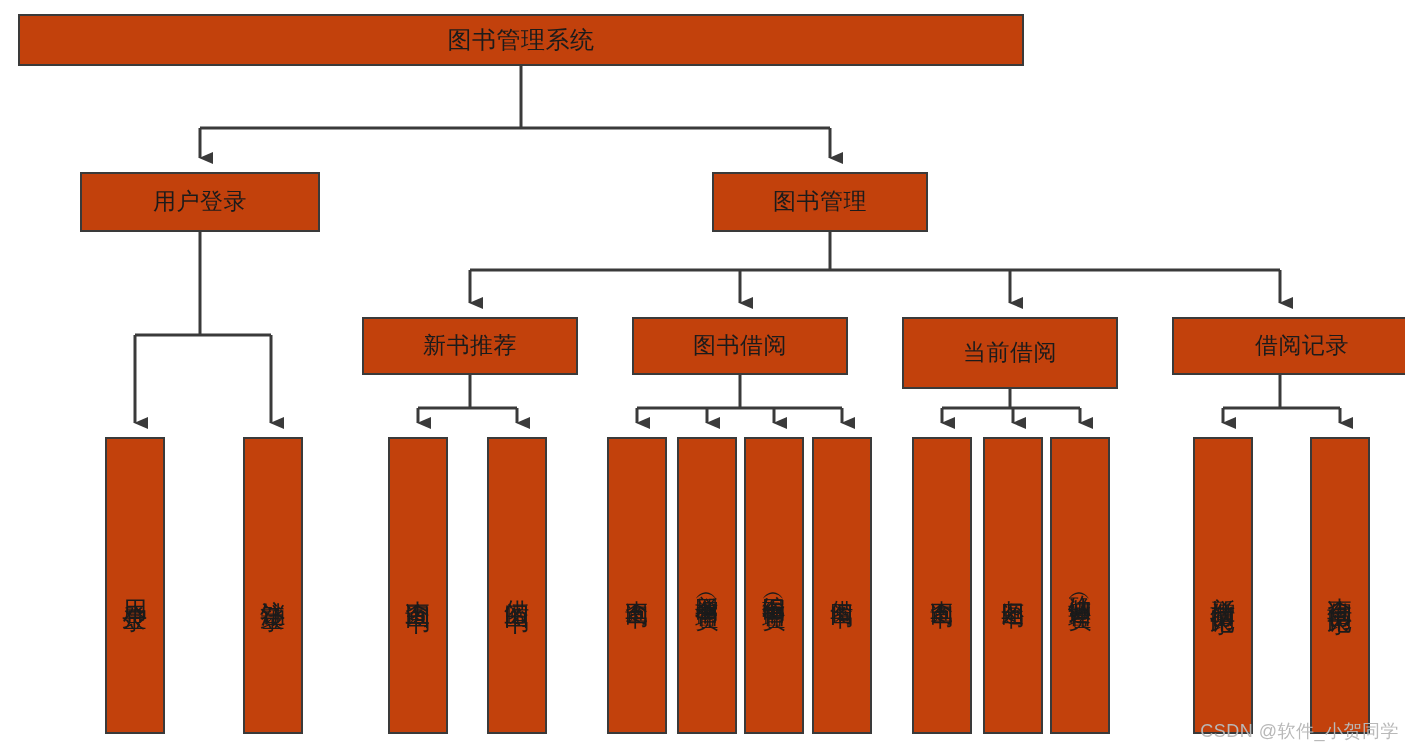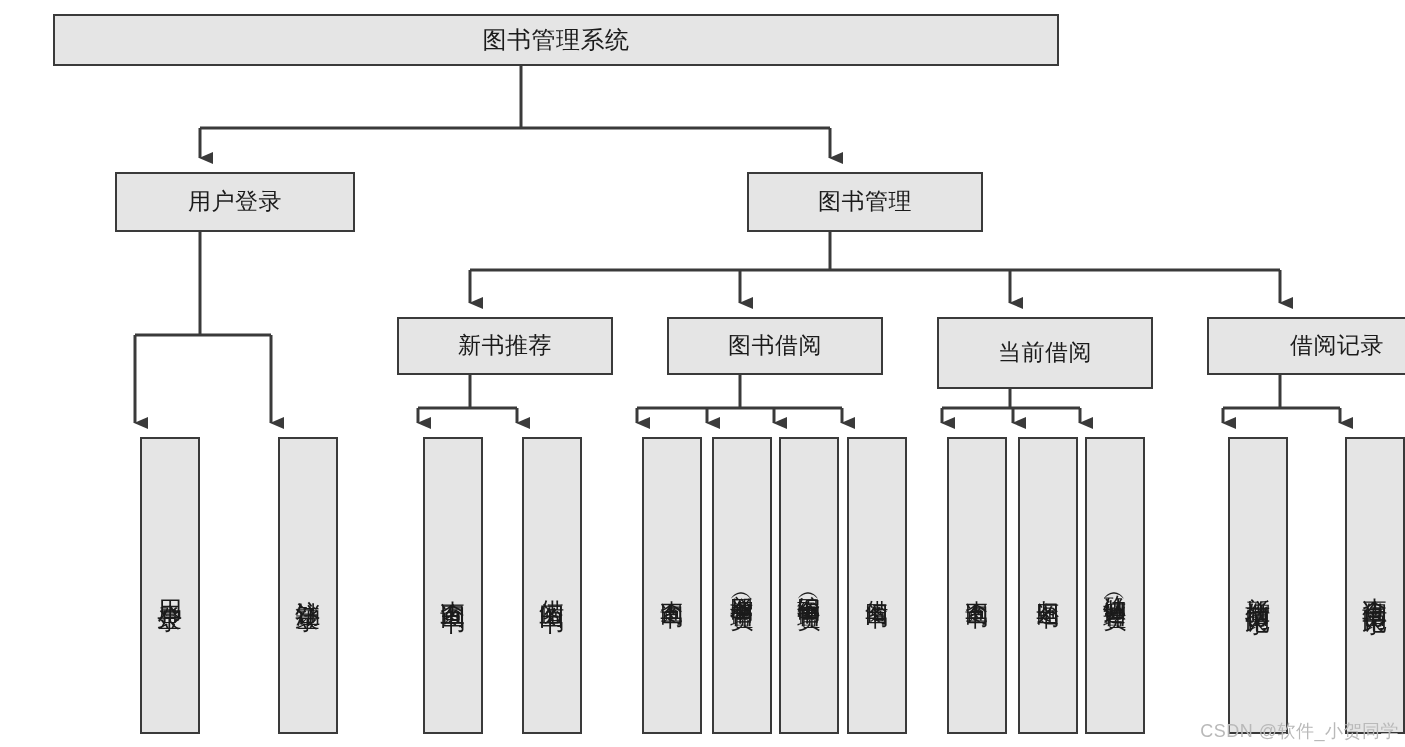--- a/index.html
+++ b/index.html
@@ -19,27 +19,26 @@
   svg.edges{
     position:absolute;
     left:0; top:0;
     width:1405px;
     height:747px;
     pointer-events:none;
   }
   .node{
     position:absolute;
     box-sizing:border-box;
-    background:#e5e5e5;
+    background:#c2410c;
     border:2.5px solid #3a3a3a;
     display:flex;
     align-items:center;
     justify-content:center;
     overflow:hidden;
-    margin-left:35px;
   }
   .node .label{
     display:block;
     text-align:center;
     color:#1b1b1b;
     letter-spacing:0.5px;
     line-height:1.18;
     white-space:nowrap;
   }
   
@@ -131,21 +130,21 @@
     </g>
   </svg>
 
   <div class="node h root" style="left:18px;top:14px;width:1006px;height:52px;">
     <span class="label">图书管理系统</span>
   </div>
 
   <div class="node h" style="left:80px;top:172px;width:240px;height:60px;">
     <span class="label">用户登录</span>
   </div>
-  <div class="node h" style="left:712px;top:172px;width:236px;height:60px;">
+  <div class="node h" style="left:712px;top:172px;width:216px;height:60px;">
     <span class="label">图书管理</span>
   </div>
 
   <div class="node h" style="left:632px;top:317px;width:216px;height:58px;">
     <span class="label">图书借阅</span>
   </div>
   <div class="node h" style="left:362px;top:317px;width:216px;height:58px;">
     <span class="label">新书推荐</span>
   </div>
   <div class="node h" style="left:902px;top:317px;width:216px;height:72px;">

